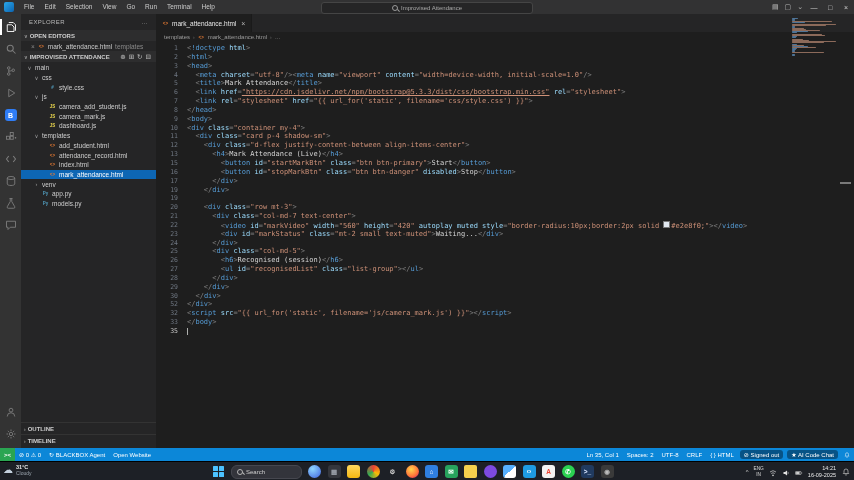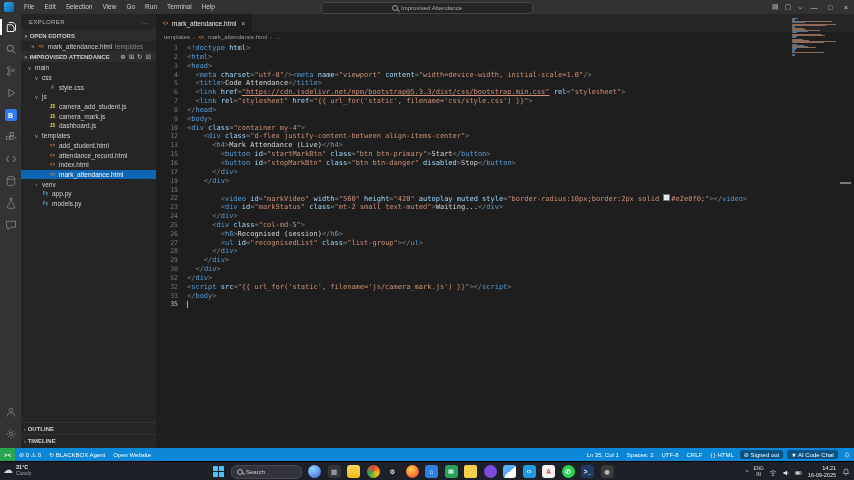--- a/index.html
+++ b/index.html
@@ -326,33 +326,36 @@
           <span class="fi fi-html">&lt;&gt;</span>
           <span>mark_attendance.html</span>
           <span class="sep">›</span>
           <span>…</span>
         </div>
       <div class="code">
           <div class="cl"><span class="ln">1</span><span class="lc"><span class="sg-p">&lt;</span><span class="sg-t">!doctype</span><span class="sg-a"> html</span><span class="sg-p">&gt;</span></span></div>
           <div class="cl"><span class="ln">2</span><span class="lc"><span class="sg-p">&lt;</span><span class="sg-t">html</span><span class="sg-p">&gt;</span></span></div>
           <div class="cl"><span class="ln">3</span><span class="lc"><span class="sg-p">&lt;</span><span class="sg-t">head</span><span class="sg-p">&gt;</span></span></div>
           <div class="cl"><span class="ln">4</span><span class="lc"><span class="sg-x">  </span><span class="sg-p">&lt;</span><span class="sg-t">meta</span><span class="sg-a"> charset</span><span class="sg-p">=</span><span class="sg-s">"utf-8"</span><span class="sg-p">/&gt;&lt;</span><span class="sg-t">meta</span><span class="sg-a"> name</span><span class="sg-p">=</span><span class="sg-s">"viewport"</span><span class="sg-a"> content</span><span class="sg-p">=</span><span class="sg-s">"width=device-width, initial-scale=1.0"</span><span class="sg-p">/&gt;</span></span></div>
-          <div class="cl"><span class="ln">5</span><span class="lc"><span class="sg-x">  </span><span class="sg-p">&lt;</span><span class="sg-t">title</span><span class="sg-p">&gt;</span><span class="sg-x">Code Attendance</span><span class="sg-p">&lt;/</span><span class="sg-t">title</span><span class="sg-p">&gt;</span></span></div>
+          <div class="cl"><span class="ln">5</span><span class="lc"><span class="sg-x">  </span><span class="sg-p">&lt;</span><span class="sg-t">title</span><span class="sg-p">&gt;</span><span class="sg-x">Mark Attendance</span><span class="sg-p">&lt;/</span><span class="sg-t">title</span><span class="sg-p">&gt;</span></span></div>
           <div class="cl"><span class="ln">6</span><span class="lc"><span class="sg-x">  </span><span class="sg-p">&lt;</span><span class="sg-t">link</span><span class="sg-a"> href</span><span class="sg-p">=</span><span class="sg-u">"https://cdn.jsdelivr.net/npm/bootstrap@5.3.3/dist/css/bootstrap.min.css"</span><span class="sg-a"> rel</span><span class="sg-p">=</span><span class="sg-s">"stylesheet"</span><span class="sg-p">&gt;</span></span></div>
           <div class="cl"><span class="ln">7</span><span class="lc"><span class="sg-x">  </span><span class="sg-p">&lt;</span><span class="sg-t">link</span><span class="sg-a"> rel</span><span class="sg-p">=</span><span class="sg-s">"stylesheet"</span><span class="sg-a"> href</span><span class="sg-p">=</span><span class="sg-s">"{{ url_for('static', filename='css/style.css') }}"</span><span class="sg-p">&gt;</span></span></div>
           <div class="cl"><span class="ln">8</span><span class="lc"><span class="sg-p">&lt;/</span><span class="sg-t">head</span><span class="sg-p">&gt;</span></span></div>
           <div class="cl"><span class="ln">9</span><span class="lc"><span class="sg-p">&lt;</span><span class="sg-t">body</span><span class="sg-p">&gt;</span></span></div>
           <div class="cl"><span class="ln">10</span><span class="lc"><span class="sg-p">&lt;</span><span class="sg-t">div</span><span class="sg-a"> class</span><span class="sg-p">=</span><span class="sg-s">"container my-4"</span><span class="sg-p">&gt;</span></span></div>
+          <div class="cl"><span class="ln">11</span><span class="lc"><span class="sg-x">  </span><span class="sg-p">&lt;</span><span class="sg-t">div</span><span class="sg-a"> class</span><span class="sg-p">=</span><span class="sg-s">"card p-4 shadow-sm"</span><span class="sg-p">&gt;</span></span></div>
           <div class="cl"><span class="ln">12</span><span class="lc"><span class="sg-x">    </span><span class="sg-p">&lt;</span><span class="sg-t">div</span><span class="sg-a"> class</span><span class="sg-p">=</span><span class="sg-s">"d-flex justify-content-between align-items-center"</span><span class="sg-p">&gt;</span></span></div>
           <div class="cl"><span class="ln">13</span><span class="lc"><span class="sg-x">      </span><span class="sg-p">&lt;</span><span class="sg-t">h4</span><span class="sg-p">&gt;</span><span class="sg-x">Mark Attendance (Live)</span><span class="sg-p">&lt;/</span><span class="sg-t">h4</span><span class="sg-p">&gt;</span></span></div>
           <div class="cl"><span class="ln">15</span><span class="lc"><span class="sg-x">        </span><span class="sg-p">&lt;</span><span class="sg-t">button</span><span class="sg-a"> id</span><span class="sg-p">=</span><span class="sg-s">"startMarkBtn"</span><span class="sg-a"> class</span><span class="sg-p">=</span><span class="sg-s">"btn btn-primary"</span><span class="sg-p">&gt;</span><span class="sg-x">Start</span><span class="sg-p">&lt;/</span><span class="sg-t">button</span><span class="sg-p">&gt;</span></span></div>
           <div class="cl"><span class="ln">16</span><span class="lc"><span class="sg-x">        </span><span class="sg-p">&lt;</span><span class="sg-t">button</span><span class="sg-a"> id</span><span class="sg-p">=</span><span class="sg-s">"stopMarkBtn"</span><span class="sg-a"> class</span><span class="sg-p">=</span><span class="sg-s">"btn btn-danger"</span><span class="sg-a"> disabled</span><span class="sg-p">&gt;</span><span class="sg-x">Stop</span><span class="sg-p">&lt;/</span><span class="sg-t">button</span><span class="sg-p">&gt;</span></span></div>
           <div class="cl"><span class="ln">17</span><span class="lc"><span class="sg-x">      </span><span class="sg-p">&lt;/</span><span class="sg-t">div</span><span class="sg-p">&gt;</span></span></div>
           <div class="cl"><span class="ln">19</span><span class="lc"><span class="sg-x">    </span><span class="sg-p">&lt;/</span><span class="sg-t">div</span><span class="sg-p">&gt;</span></span></div>
           <div class="cl"><span class="ln">19</span><span class="lc"></span></div>
+          <div class="cl"><span class="ln">20</span><span class="lc"><span class="sg-x">    </span><span class="sg-p">&lt;</span><span class="sg-t">div</span><span class="sg-a"> class</span><span class="sg-p">=</span><span class="sg-s">"row mt-3"</span><span class="sg-p">&gt;</span></span></div>
+          <div class="cl"><span class="ln">21</span><span class="lc"><span class="sg-x">      </span><span class="sg-p">&lt;</span><span class="sg-t">div</span><span class="sg-a"> class</span><span class="sg-p">=</span><span class="sg-s">"col-md-7 text-center"</span><span class="sg-p">&gt;</span></span></div>
           <div class="cl"><span class="ln">22</span><span class="lc"><span class="sg-x">        </span><span class="sg-p">&lt;</span><span class="sg-t">video</span><span class="sg-a"> id</span><span class="sg-p">=</span><span class="sg-s">"markVideo"</span><span class="sg-a"> width</span><span class="sg-p">=</span><span class="sg-s">"560"</span><span class="sg-a"> height</span><span class="sg-p">=</span><span class="sg-s">"420"</span><span class="sg-a"> autoplay</span><span class="sg-a"> muted</span><span class="sg-a"> style</span><span class="sg-p">=</span><span class="sg-s">"border-radius:10px;border:2px solid </span><span class="swatch" style="background: rgb(226, 232, 240);"></span><span class="sg-s">#e2e8f0;"</span><span class="sg-p">&gt;&lt;/</span><span class="sg-t">video</span><span class="sg-p">&gt;</span></span></div>
           <div class="cl"><span class="ln">23</span><span class="lc"><span class="sg-x">        </span><span class="sg-p">&lt;</span><span class="sg-t">div</span><span class="sg-a"> id</span><span class="sg-p">=</span><span class="sg-s">"markStatus"</span><span class="sg-a"> class</span><span class="sg-p">=</span><span class="sg-s">"mt-2 small text-muted"</span><span class="sg-p">&gt;</span><span class="sg-x">Waiting...</span><span class="sg-p">&lt;/</span><span class="sg-t">div</span><span class="sg-p">&gt;</span></span></div>
           <div class="cl"><span class="ln">24</span><span class="lc"><span class="sg-x">      </span><span class="sg-p">&lt;/</span><span class="sg-t">div</span><span class="sg-p">&gt;</span></span></div>
           <div class="cl"><span class="ln">25</span><span class="lc"><span class="sg-x">      </span><span class="sg-p">&lt;</span><span class="sg-t">div</span><span class="sg-a"> class</span><span class="sg-p">=</span><span class="sg-s">"col-md-5"</span><span class="sg-p">&gt;</span></span></div>
           <div class="cl"><span class="ln">26</span><span class="lc"><span class="sg-x">        </span><span class="sg-p">&lt;</span><span class="sg-t">h6</span><span class="sg-p">&gt;</span><span class="sg-x">Recognised (session)</span><span class="sg-p">&lt;/</span><span class="sg-t">h6</span><span class="sg-p">&gt;</span></span></div>
           <div class="cl"><span class="ln">27</span><span class="lc"><span class="sg-x">        </span><span class="sg-p">&lt;</span><span class="sg-t">ul</span><span class="sg-a"> id</span><span class="sg-p">=</span><span class="sg-s">"recognisedList"</span><span class="sg-a"> class</span><span class="sg-p">=</span><span class="sg-s">"list-group"</span><span class="sg-p">&gt;&lt;/</span><span class="sg-t">ul</span><span class="sg-p">&gt;</span></span></div>
           <div class="cl"><span class="ln">28</span><span class="lc"><span class="sg-x">      </span><span class="sg-p">&lt;/</span><span class="sg-t">div</span><span class="sg-p">&gt;</span></span></div>
           <div class="cl"><span class="ln">29</span><span class="lc"><span class="sg-x">    </span><span class="sg-p">&lt;/</span><span class="sg-t">div</span><span class="sg-p">&gt;</span></span></div>
           <div class="cl"><span class="ln">30</span><span class="lc"><span class="sg-x">  </span><span class="sg-p">&lt;/</span><span class="sg-t">div</span><span class="sg-p">&gt;</span></span></div>
           <div class="cl"><span class="ln">52</span><span class="lc"><span class="sg-p">&lt;/</span><span class="sg-t">div</span><span class="sg-p">&gt;</span></span></div>

